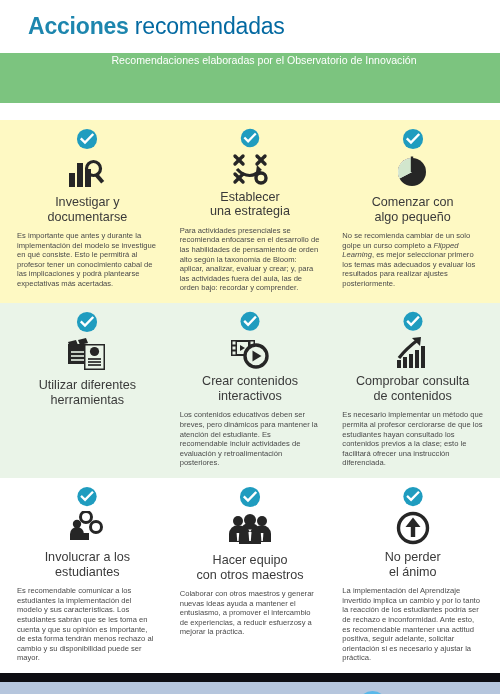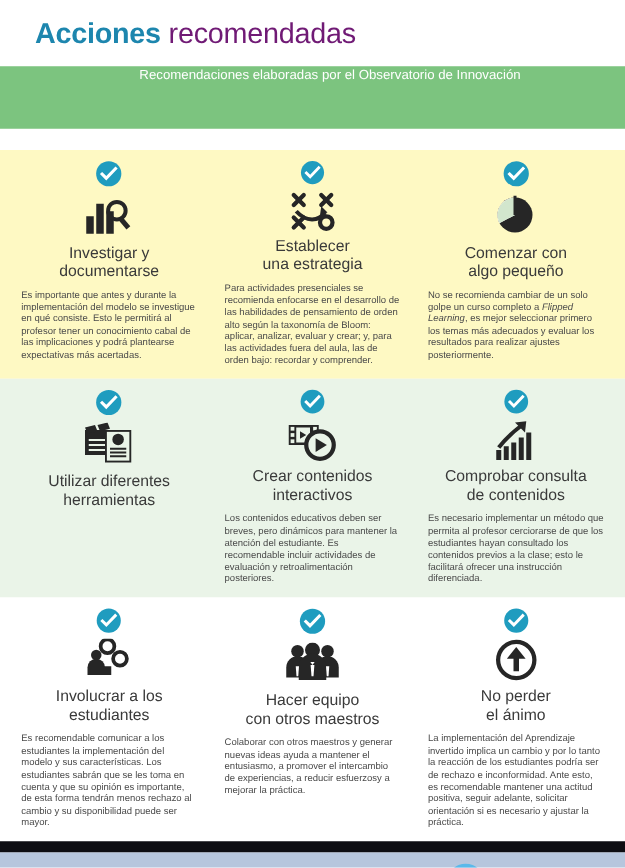--- a/index.html
+++ b/index.html
@@ -19,21 +19,21 @@
     align-items: center;
     padding-left: 28px;
   }
   .title {
     font-size: 23px;
     letter-spacing: -0.2px;
     color: #2a9bbd;
     white-space: nowrap;
   }
   .title .bold { font-weight: bold; color: #1d86ae; }
-  .title .light { font-weight: normal; color: #701a75; }
+  .title .light { font-weight: normal; color: #0369a1; }
 
   
   .banner {
     height: 50px;
     background: #7cc47f;
     display: flex;
     flex-direction: row;
     justify-content: center;
     padding-left: 28px;
   }

